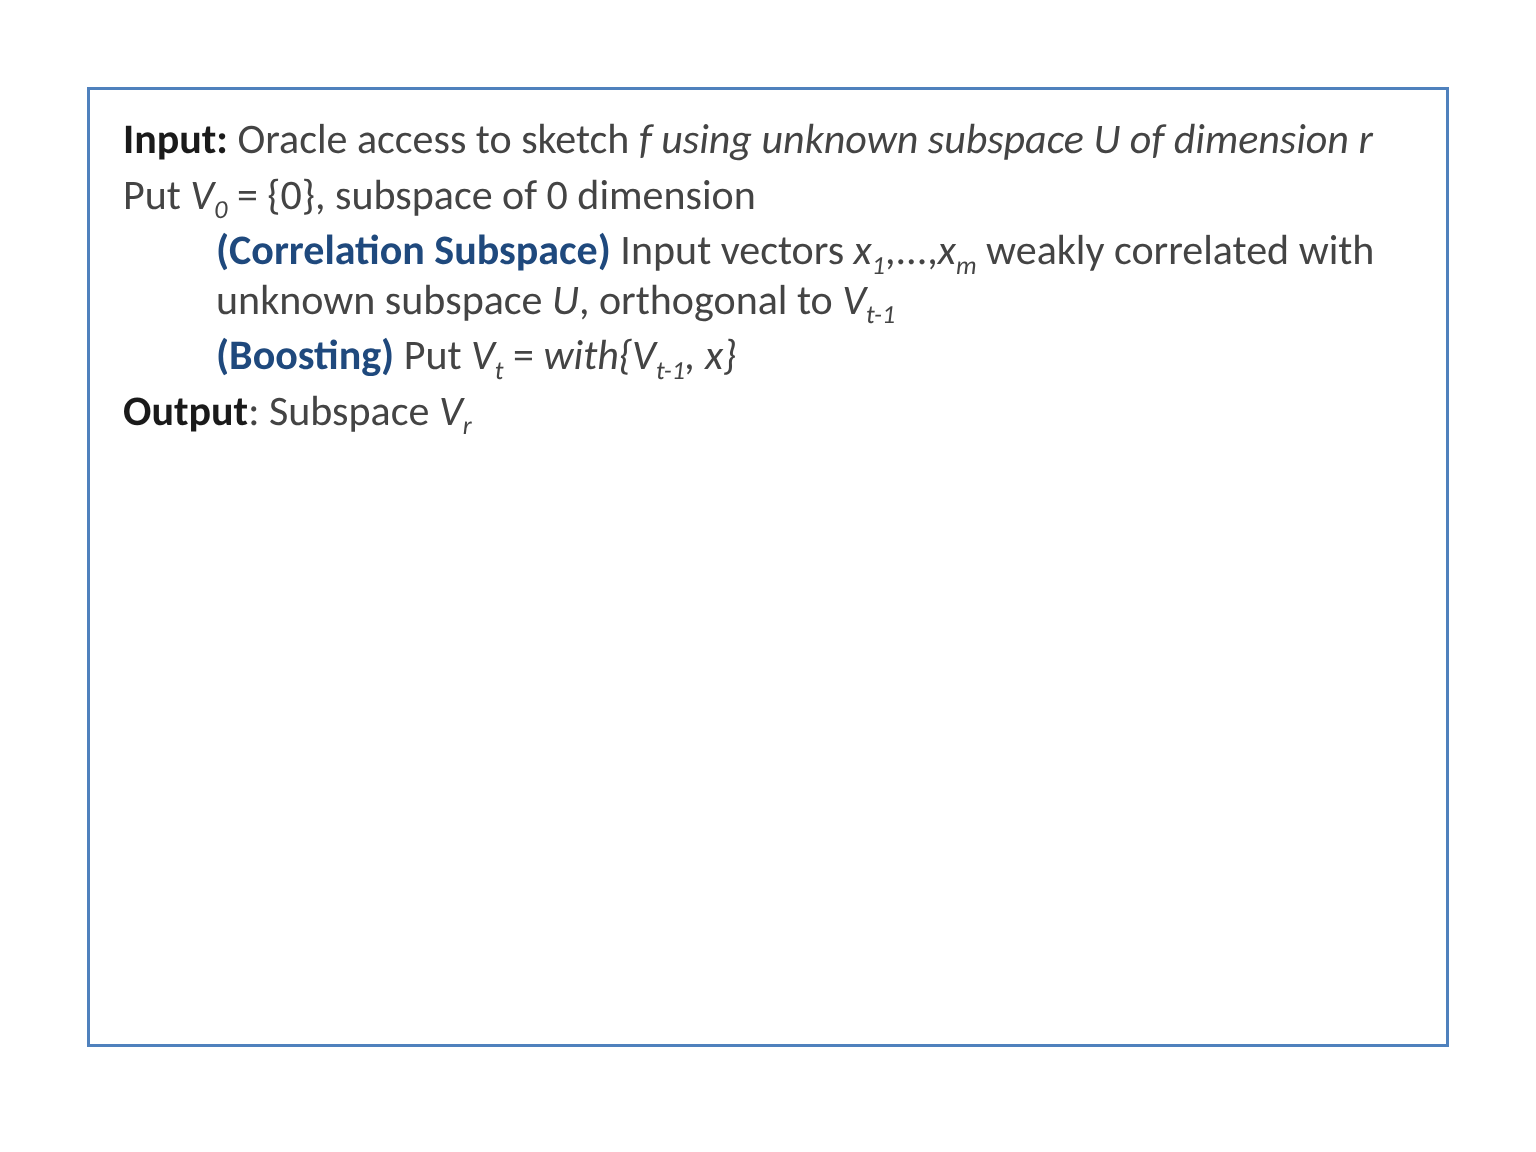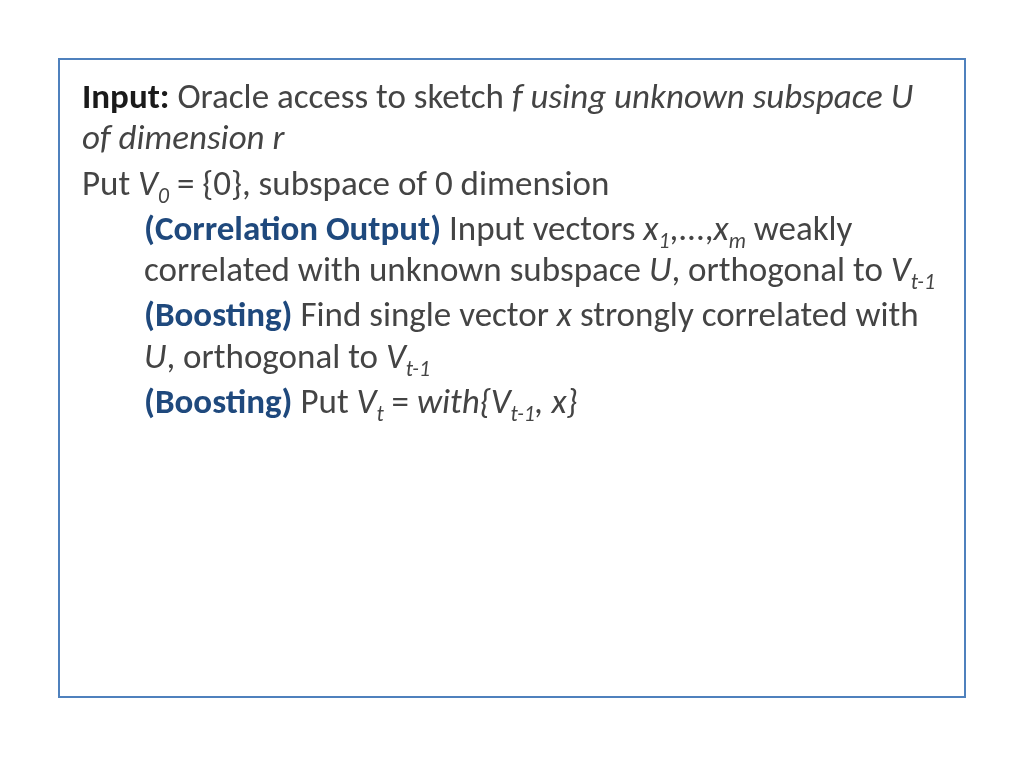--- a/index.html
+++ b/index.html
@@ -28,21 +28,21 @@
     color: #333333;
   }
   .title {
     font-size: 41px;
     font-weight: 700;
     color: #1a1a1a;
     line-height: 1.15;
     margin-bottom: 6px;
   }
   .line {
-    font-size: 35px;
+    font-size: 28px;
     color: #444444;
     line-height: 1.18;
     margin-bottom: 4px;
   }
   .indent {
     padding-left: 62px;
   }
   .b { font-weight: 700; color: #1a1a1a; }
   .i { font-style: italic; }
   .step {
@@ -66,26 +66,26 @@
     <div class="line">
       <span class="b">Input:</span><span> Oracle access to sketch </span><span class="i">f using unknown subspace U of dimension r</span>
     </div>
 
     <div class="line">
       <span>Put </span><span class="i">V</span><sub>0</sub><span> = {0}, subspace of 0 dimension</span>
     </div>
 
 
     <div class="line indent">
-      <span class="step">(Correlation Output)</span><span> Input vectors </span><span class="i">x</span><sub>1</sub><span>,...,</span><span class="i">x</span><sub>m</sub><span> weakly correlated with unknown subspace </span><span class="i">U</span><span>, orthogonal to </span><span class="i">V</span><sub>t-1</sub>
+      <span class="step">(Correlation Subspace)</span><span> Input vectors </span><span class="i">x</span><sub>1</sub><span>,...,</span><span class="i">x</span><sub>m</sub><span> weakly correlated with unknown subspace </span><span class="i">U</span><span>, orthogonal to </span><span class="i">V</span><sub>t-1</sub>
     </div>
 
-    <div class="line indent">
-      <span class="step">(Boosting)</span><span> Find single vector </span><span class="i">x</span><span> strongly correlated with </span><span class="i">U</span><span>, orthogonal to </span><span class="i">V</span><sub>t-1</sub>
-    </div>
 
     <div class="line indent">
       <span class="step">(Boosting)</span><span> Put </span><span class="i">V</span><sub>t</sub><span> = </span><span class="i">with{V</span><sub>t-1</sub><span class="i">, x}</span>
     </div>
 
+    <div class="line">
+      <span class="b">Output</span><span>: Subspace </span><span class="i">V</span><sub>r</sub>
+    </div>
 
   </div>
 </div>
 
 </body></html>

